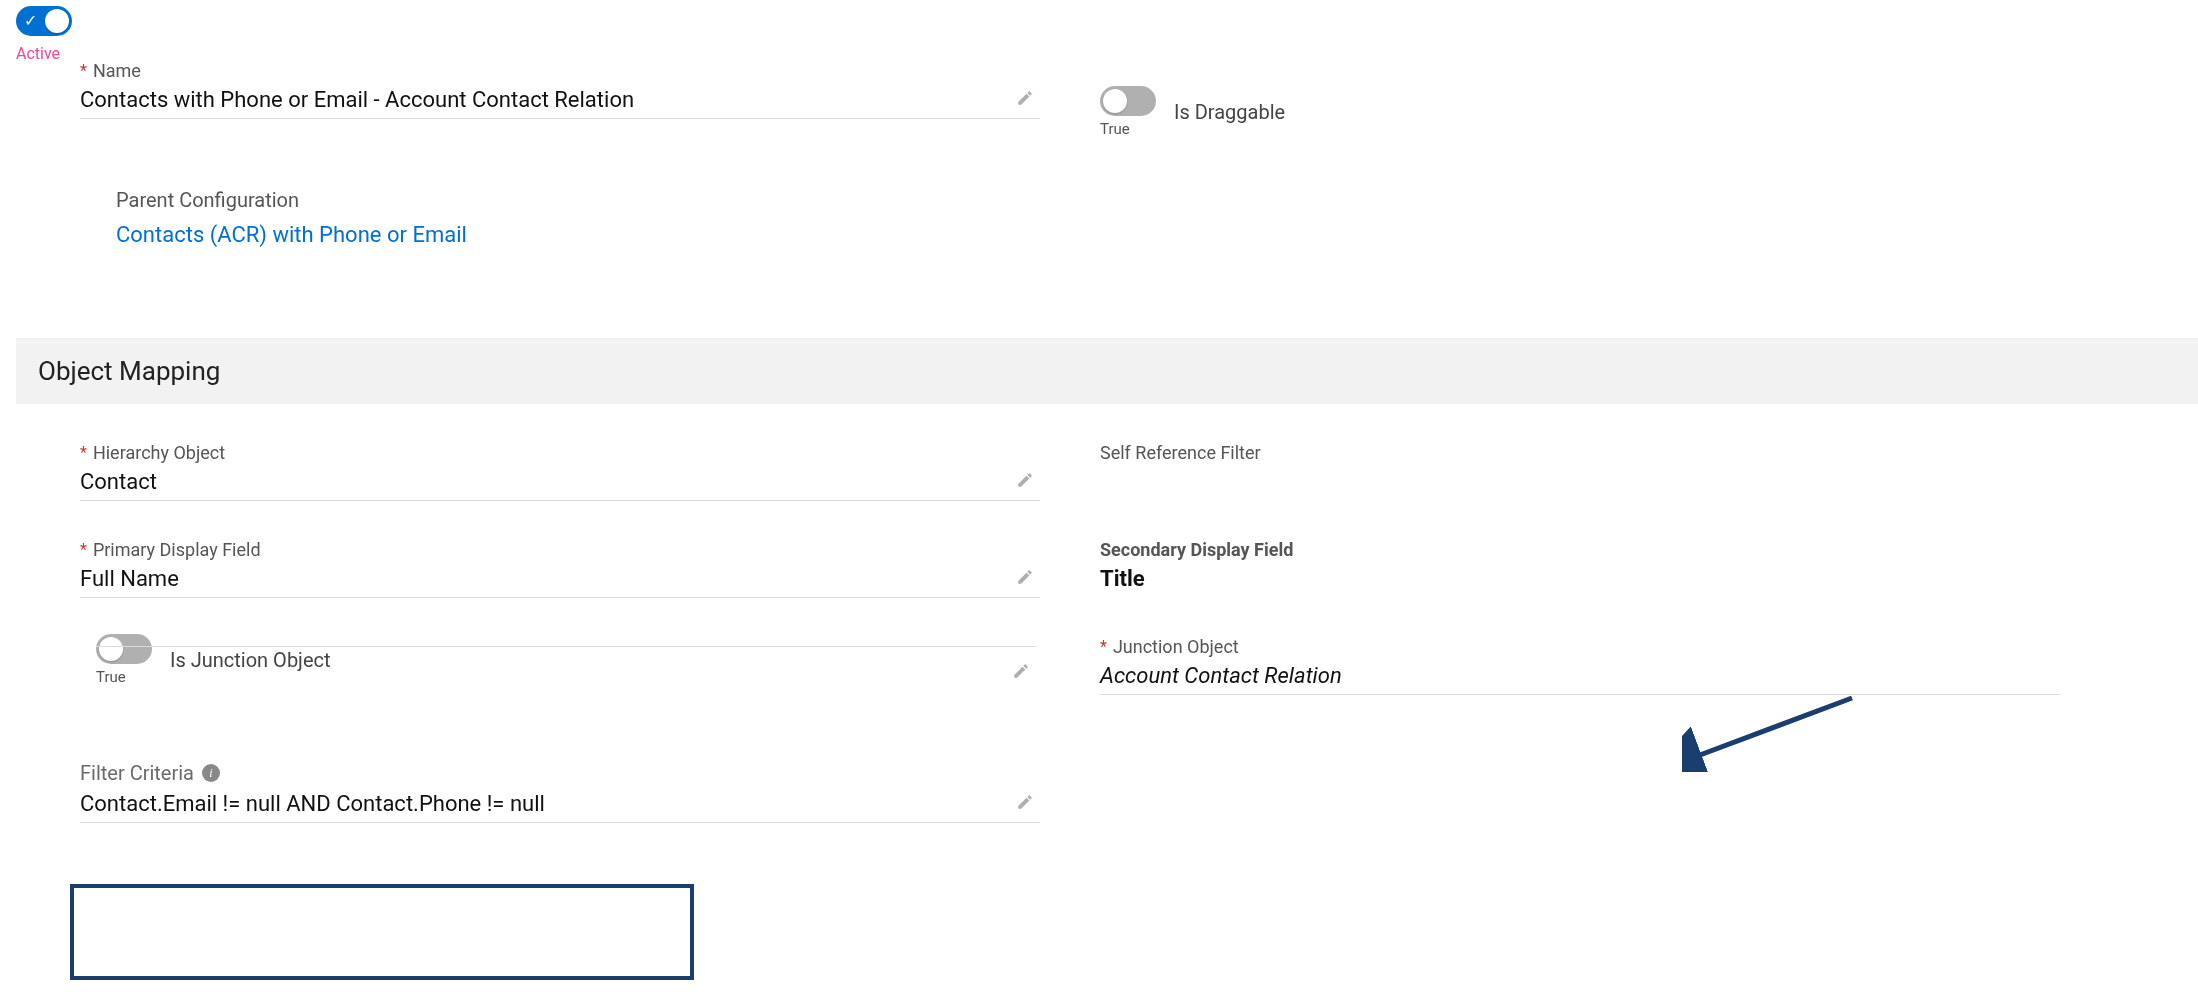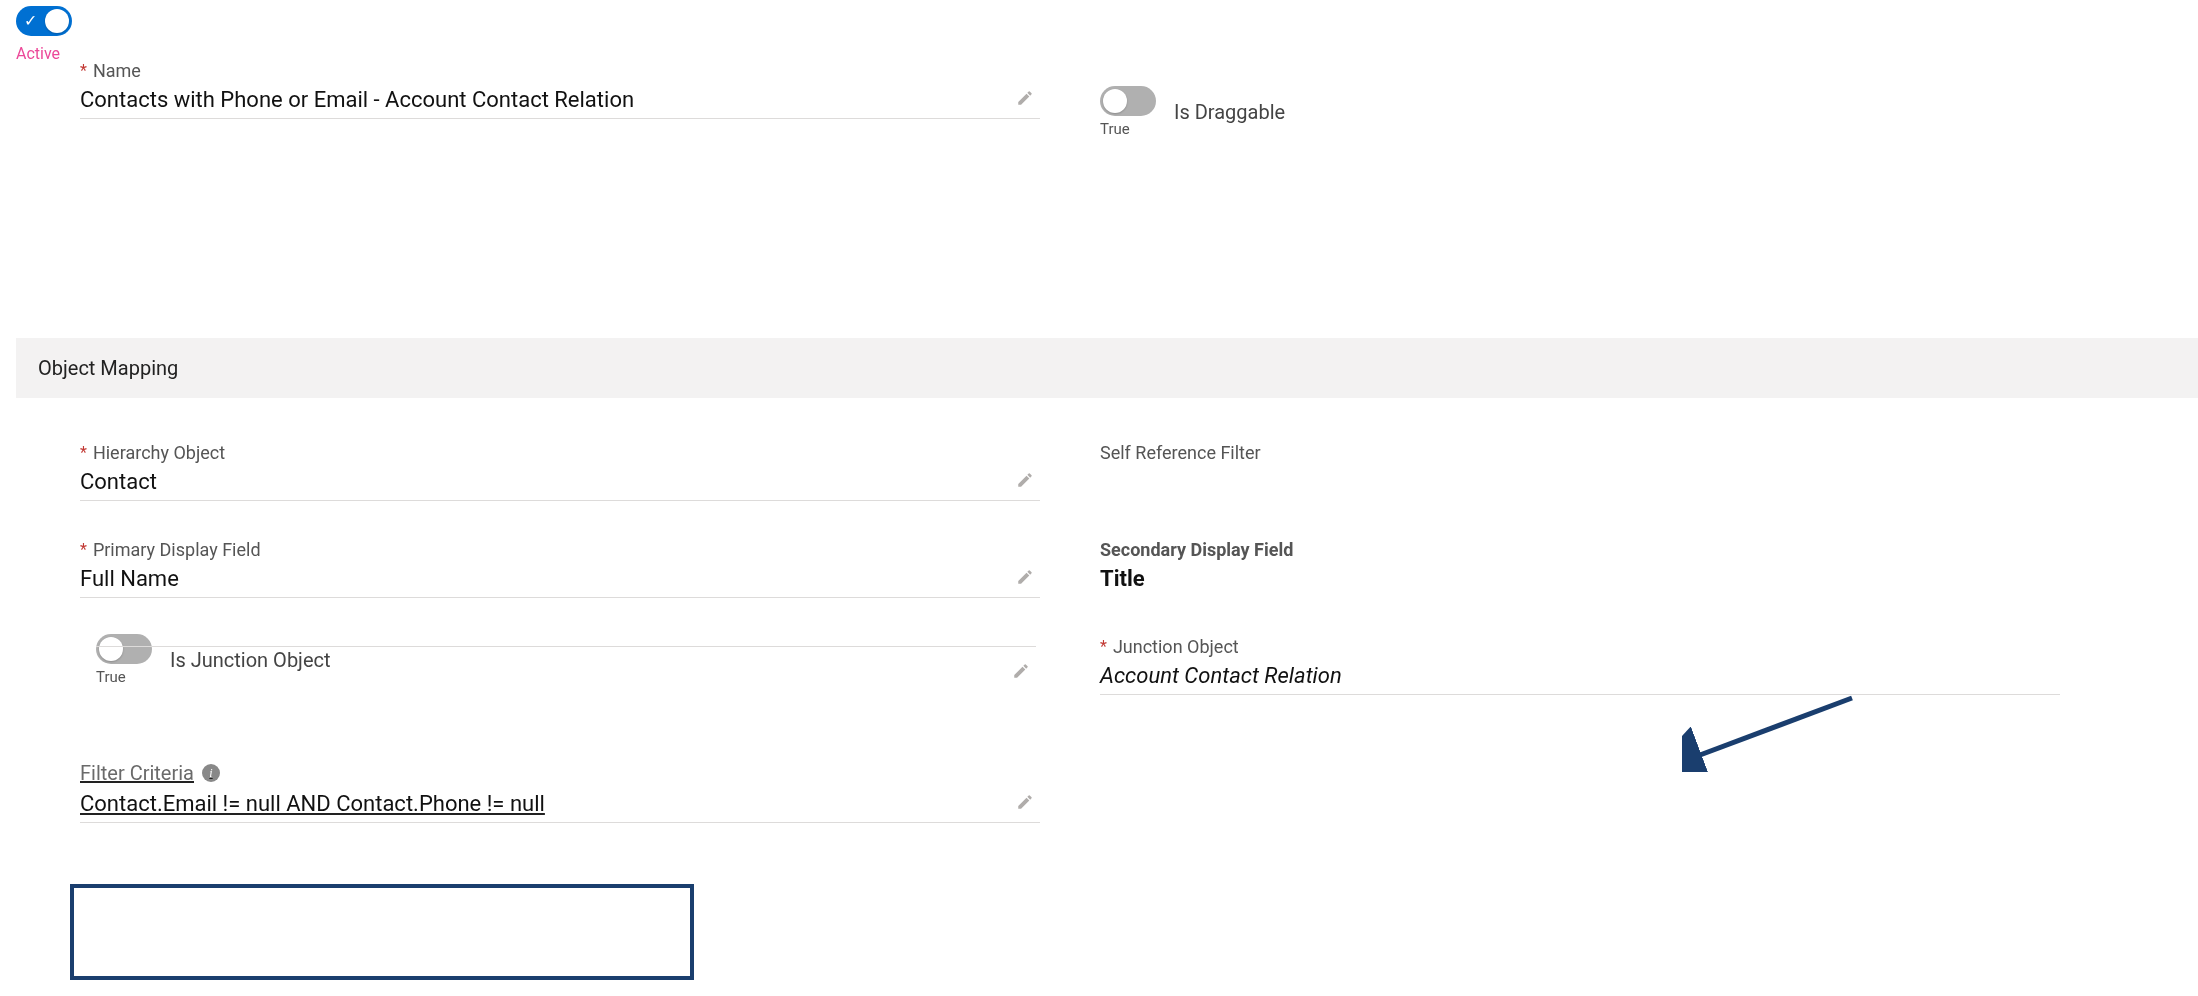--- a/index.html
+++ b/index.html
@@ -152,21 +152,21 @@
   }
   .toggle-sub {
     font-size: 15px;
     color: #555;
     margin-top: 4px;
   }
 
   .section-header {
     background: #f3f2f2;
     padding: 18px 22px 18px 22px;
-    font-size: 20px;
+    font-size: 26px;
     color: #222;
     position: absolute;
     left: 16px;
     right: 0;
     top: 338px;
   }
 
   .obj-mapping {
     position: absolute;
     top: 418px;
@@ -254,20 +254,24 @@
               <span class="knob"></span>
             </div>
             <div class="toggle-sub">True</div>
           </div>
           <div class="small-toggle-label">Is Draggable</div>
         </div>
       </div>
     </div>
   </div>
 
+  <div class="parent-config">
+    <div class="field-label">Parent Configuration</div>
+    <a class="link">Contacts (ACR) with Phone or Email</a>
+  </div>
 
 </div>
 
 <div class="section-header">Object Mapping</div>
 
 <div class="obj-mapping">
   <div class="row">
     <div class="col-left">
       <div class="field has-underline" style="margin-top:24px;">
         <div class="field-label">
@@ -348,21 +352,21 @@
         </div>
         <div class="field-value" style="border-bottom:1px solid #dddbda; padding-bottom:6px; width:960px;font-style:italic;">
           <span>Account Contact Relation</span>
         </div>
       </div>
     </div>
   </div>
 
   <div class="row">
     <div class="col-left">
-      <div class="filter-block has-underline" style="margin-top:66px;text-decoration:underline;">
+      <div class="filter-block has-underline" style="margin-top:66px;">
         <div class="field-label">
           <span>Filter Criteria</span>
           <span class="info-icon">i</span>
         </div>
         <div class="field-value" style="border-bottom:1px solid #dddbda; padding-bottom:6px;">
           <span>Contact.Email != null AND Contact.Phone != null</span>
           <span class="pencil">
             <svg viewBox="0 0 24 24">
                 <path d="M3 17.25V21h3.75l11-11-3.75-3.75-11 11zM20.71 7.04a1 1 0 0 0 0-1.41l-2.34-2.34a1 1 0 0 0-1.41 0l-1.83 1.83 3.75 3.75 1.83-1.83z"></path>
               </svg>

